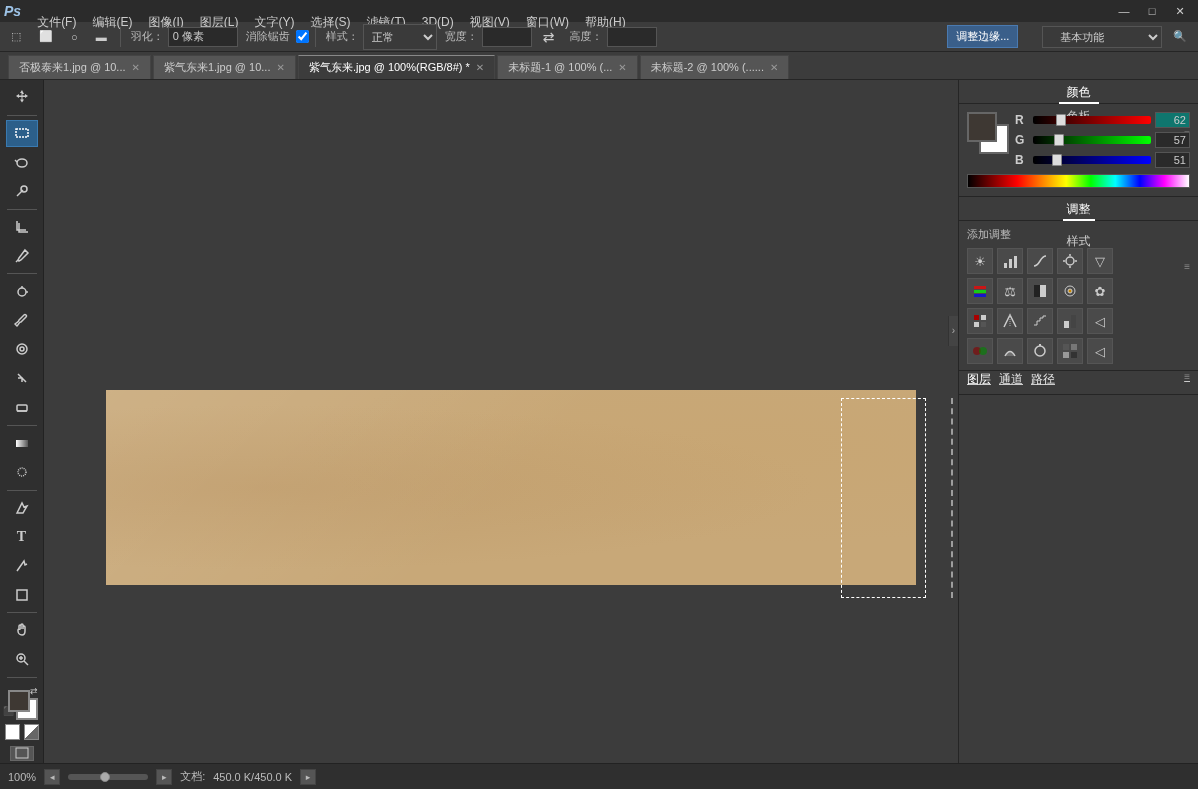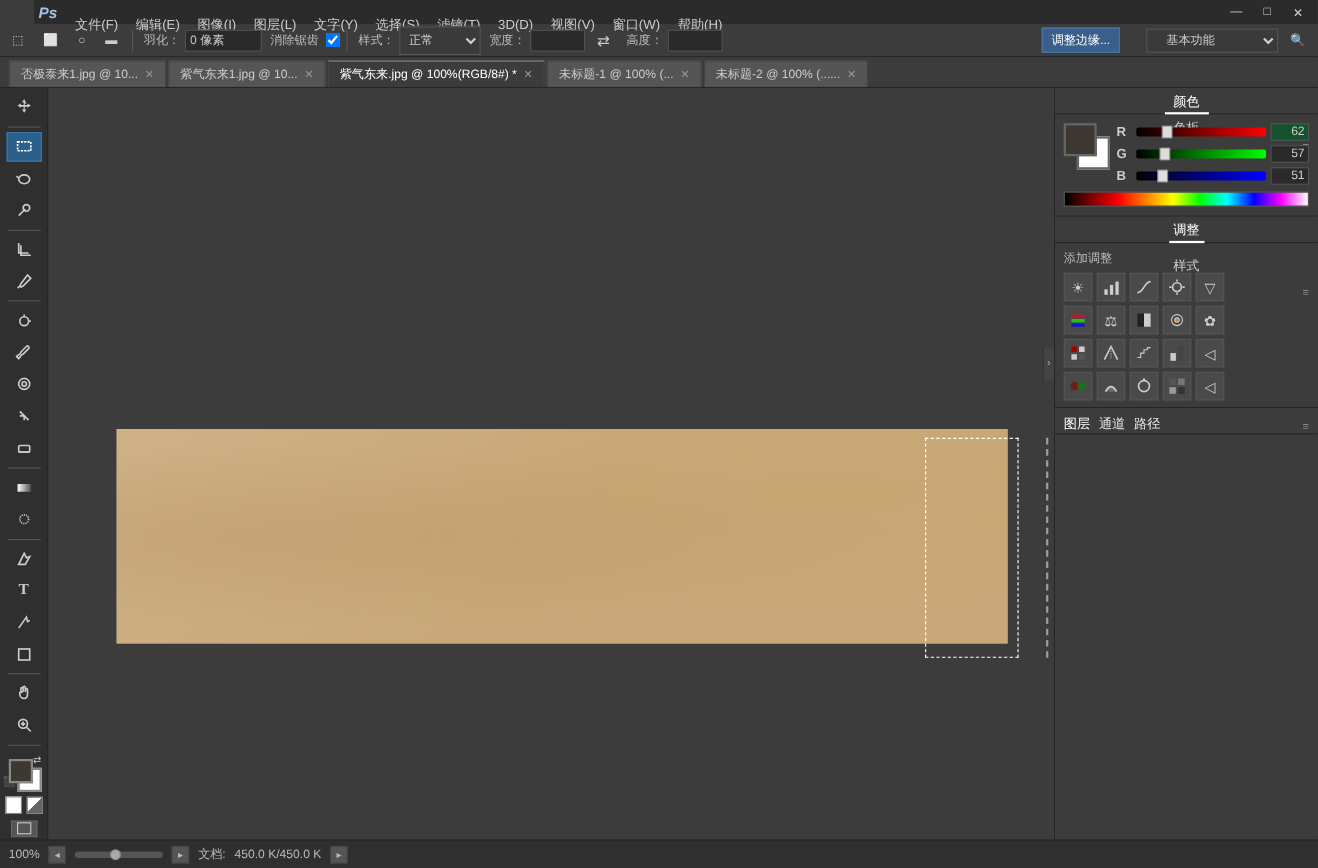--- a/index.html
+++ b/index.html
@@ -1,19 +1,19 @@
 <!DOCTYPE html>
 <html><head>
   <meta charset="utf-8">
   <style>
     * { margin: 0; padding: 0; box-sizing: border-box; }
     body { width: 1198px; height: 789px; background: #3c3c3c; font-family: 'Microsoft YaHei', Arial, sans-serif; font-size: 12px; color: #ccc; overflow: hidden; position: relative; }
 
     
-    #menubar { height: 22px; background: #2b2b2b; display: flex; align-items: center; padding: 0 4px; margin-left: 31px; }
+    #menubar { height: 22px; background: #2b2b2b; display: flex; align-items: center; padding: 0 4px; }
     #menubar .menu-item { padding: 17px 8px; height: 14px; line-height: 22px; color: #ccc; font-size: 12px; cursor: pointer; }
     #menubar .window-controls { margin-left: auto; display: flex; }
     #menubar .win-btn { width: 28px; height: 22px; display: flex; align-items: center; justify-content: center; color: #ccc; cursor: pointer; font-size: 11px; }
 
     
     #toolbar { height: 30px; background: #3c3c3c; border-bottom: 1px solid #252525; display: flex; align-items: center; padding: 0 4px; gap: 4px; }
     .toolbar-btn { height: 24px; padding: 0 6px; background: transparent; border: 1px solid transparent; color: #ccc; font-size: 11px; cursor: pointer; display: flex; align-items: center; justify-content: center; }
     .toolbar-separator { width: 1px; height: 20px; background: #555; margin: 0 2px; }
     .toolbar-label { color: #bbb; font-size: 11px; margin-left: 4px; }
     .toolbar-input { height: 20px; background: #2a2a2a; border: 1px solid #555; color: #ccc; font-size: 11px; padding: 0 4px; width: 60px; }
@@ -98,21 +98,21 @@
     .adj-tab { font-size: 12px; color: #ccc; cursor: pointer; padding: 0 4px; }
     .adj-tab.active { color: #fff; }
 
     #adj-content { padding: 6px 8px; }
     .adj-title { font-size: 11px; color: #bbb; margin-bottom: 6px; }
     .adj-icons { display: flex; flex-wrap: wrap; gap: 4px; }
     .adj-icon-btn { width: 26px; height: 26px; background: #4a4a4a; border: 1px solid #555; color: #ccc; font-size: 13px; cursor: pointer; display: flex; align-items: center; justify-content: center; }
 
     
     #layers-panel { flex: 1; }
-    .layers-header { height: 24px; background: #3c3c3c; display: flex; align-items: flex-end; padding: 0 8px; gap: 8px; border-bottom: 1px solid #252525; }
+    .layers-header { height: 24px; background: #3c3c3c; display: flex; align-items: flex-start; padding: 0 8px; gap: 8px; border-bottom: 1px solid #252525; text-decoration: underline; }
     .layers-tab { font-size: 12px; color: #e5e5e5; cursor: pointer; }
     .layers-tab.active { color: #fff; }
 
     
     #statusbar { height: 26px; background: #2f2f2f; border-top: 1px solid #222; display: flex; align-items: center; padding: 0 8px; gap: 8px; font-size: 11px; color: #bbb; }
     .status-icon { width: 16px; height: 16px; background: #555; border: 1px solid #444; display: flex; align-items: center; justify-content: center; font-size: 9px; cursor: pointer; }
 
     
     .panel-arrow { color: #888; font-size: 10px; cursor: pointer; }
   </style>
@@ -405,21 +405,21 @@
             <div style="position:absolute; top:0; left:0; width:30px; height:30px; background:#3e3833; border:2px solid #666; cursor:pointer; z-index:2;"></div>
             <div style="position:absolute; top:12px; left:12px; width:30px; height:30px; background:#fff; border:2px solid #666; cursor:pointer; z-index:1;"></div>
           </div>
 
           <div class="color-channels" style="flex:1;">
             <div class="channel-row">
               <span class="channel-label">R</span>
               <div class="channel-slider-track channel-slider-r">
                 <div class="channel-thumb" style="left: calc(24% - 5px);"></div>
               </div>
-              <input class="channel-value" value="62" style="width: 35px; background: #14532d; border: 1px solid rgb(85, 85, 85); color: rgb(204, 204, 204); font-size: 11px; padding: 1px 3px;">
+              <input class="channel-value" value="62" style="width: 35px; background: #0f766e; border: 1px solid rgb(85, 85, 85); color: rgb(204, 204, 204); font-size: 11px; padding: 1px 3px;">
             </div>
             <div class="channel-row">
               <span class="channel-label">G</span>
               <div class="channel-slider-track channel-slider-g">
                 <div class="channel-thumb" style="left: calc(22% - 5px);"></div>
               </div>
               <input class="channel-value" value="57" style="width: 35px; background: rgb(42, 42, 42); border: 1px solid rgb(85, 85, 85); color: rgb(204, 204, 204); font-size: 11px; padding: 1px 3px;">
             </div>
             <div class="channel-row">
               <span class="channel-label">B</span>

